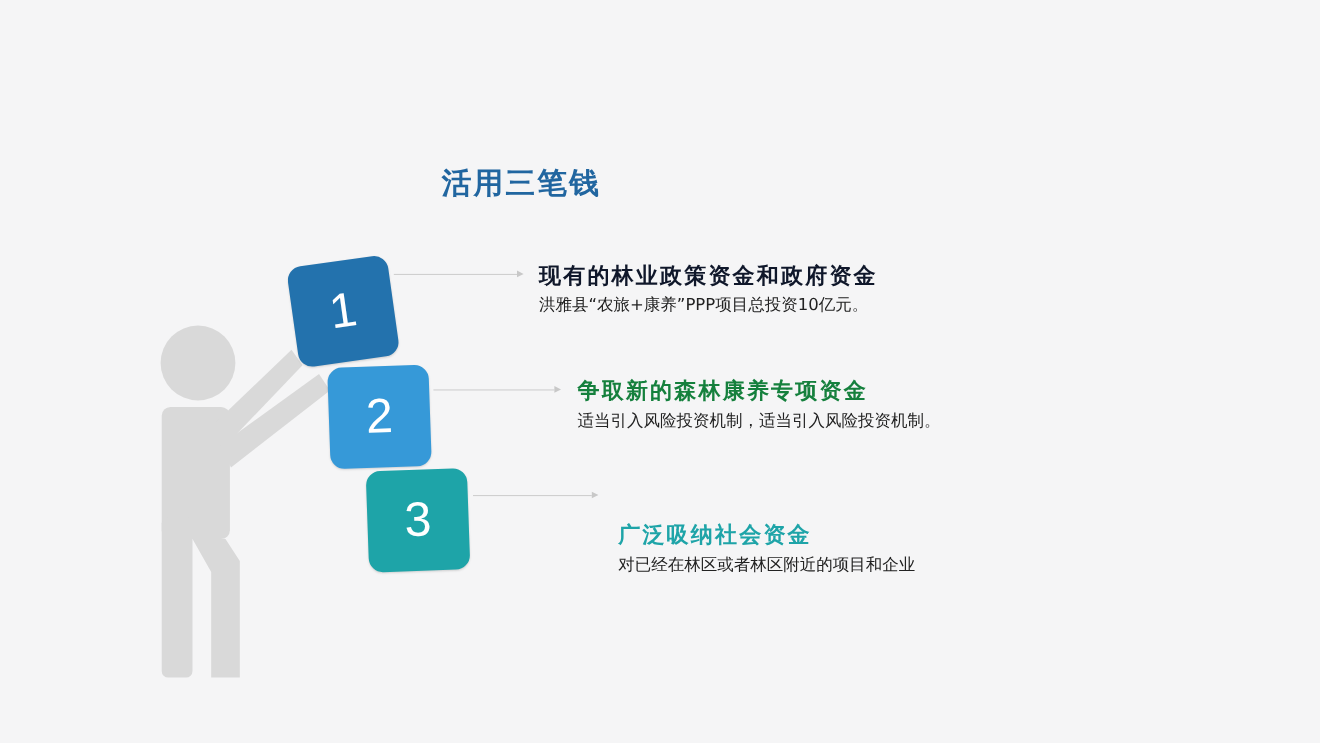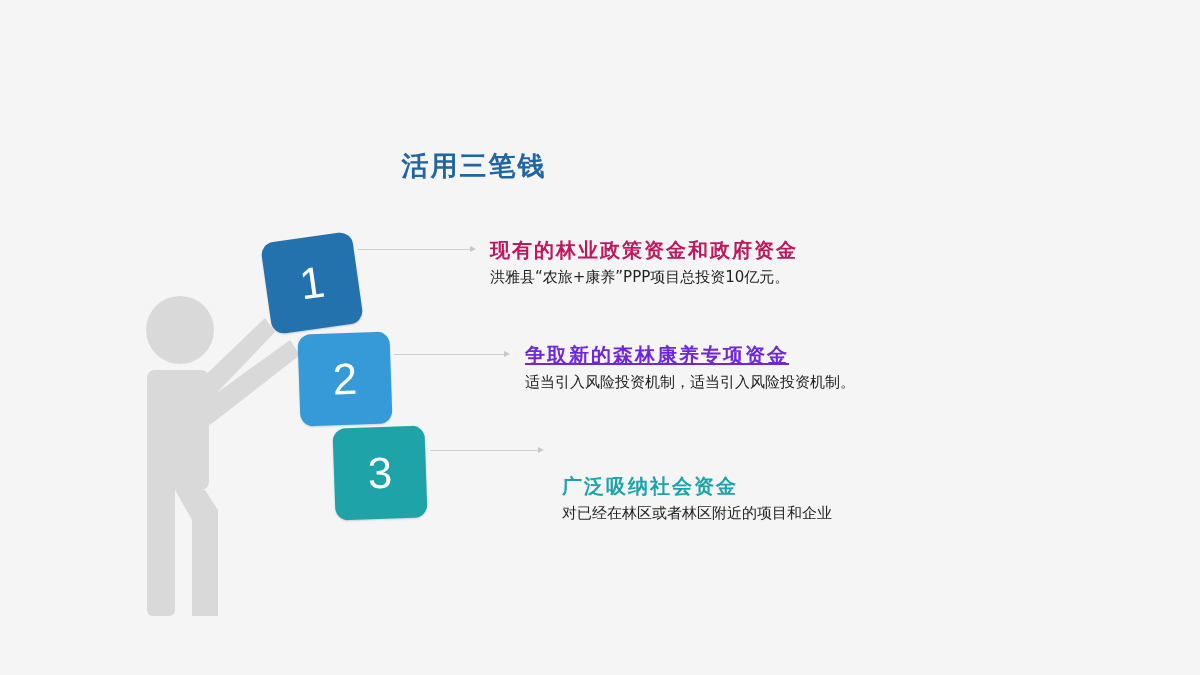--- a/index.html
+++ b/index.html
@@ -53,25 +53,25 @@
 
 <div class="conn" style="left:358px; top:249px; width:112px;"></div>
 <div class="conn" style="left:394px; top:354px; width:110px;"></div>
 <div class="conn" style="left:430px; top:450px; width:108px;"></div>
 
 <div class="block b1">1</div>
 <div class="block b2">2</div>
 <div class="block b3">3</div>
 
 <div class="item" style="left:490px; top:237px;">
-  <div class="head" style="color:#be185d;">现有的林业政策资金和政府资金</div>
+  <div class="head" style="color:#0f172a;">现有的林业政策资金和政府资金</div>
   <div class="desc">洪雅县“农旅+康养”PPP项目总投资10亿元。</div>
 </div>
 
 <div class="item" style="left:525px; top:342px;">
-  <div class="head" style="color:#6d28d9;text-decoration:underline;">争取新的森林康养专项资金</div>
+  <div class="head" style="color:#15803d;">争取新的森林康养专项资金</div>
   <div class="desc">适当引入风险投资机制，适当引入风险投资机制。</div>
 </div>
 
 <div class="item" style="left:562px; top:437px;">
   <div class="head" style="color:#1ea4a8;margin-top:36px;">广泛吸纳社会资金</div>
   <div class="desc">对已经在林区或者林区附近的项目和企业</div>
 </div>
 
 </body></html>

